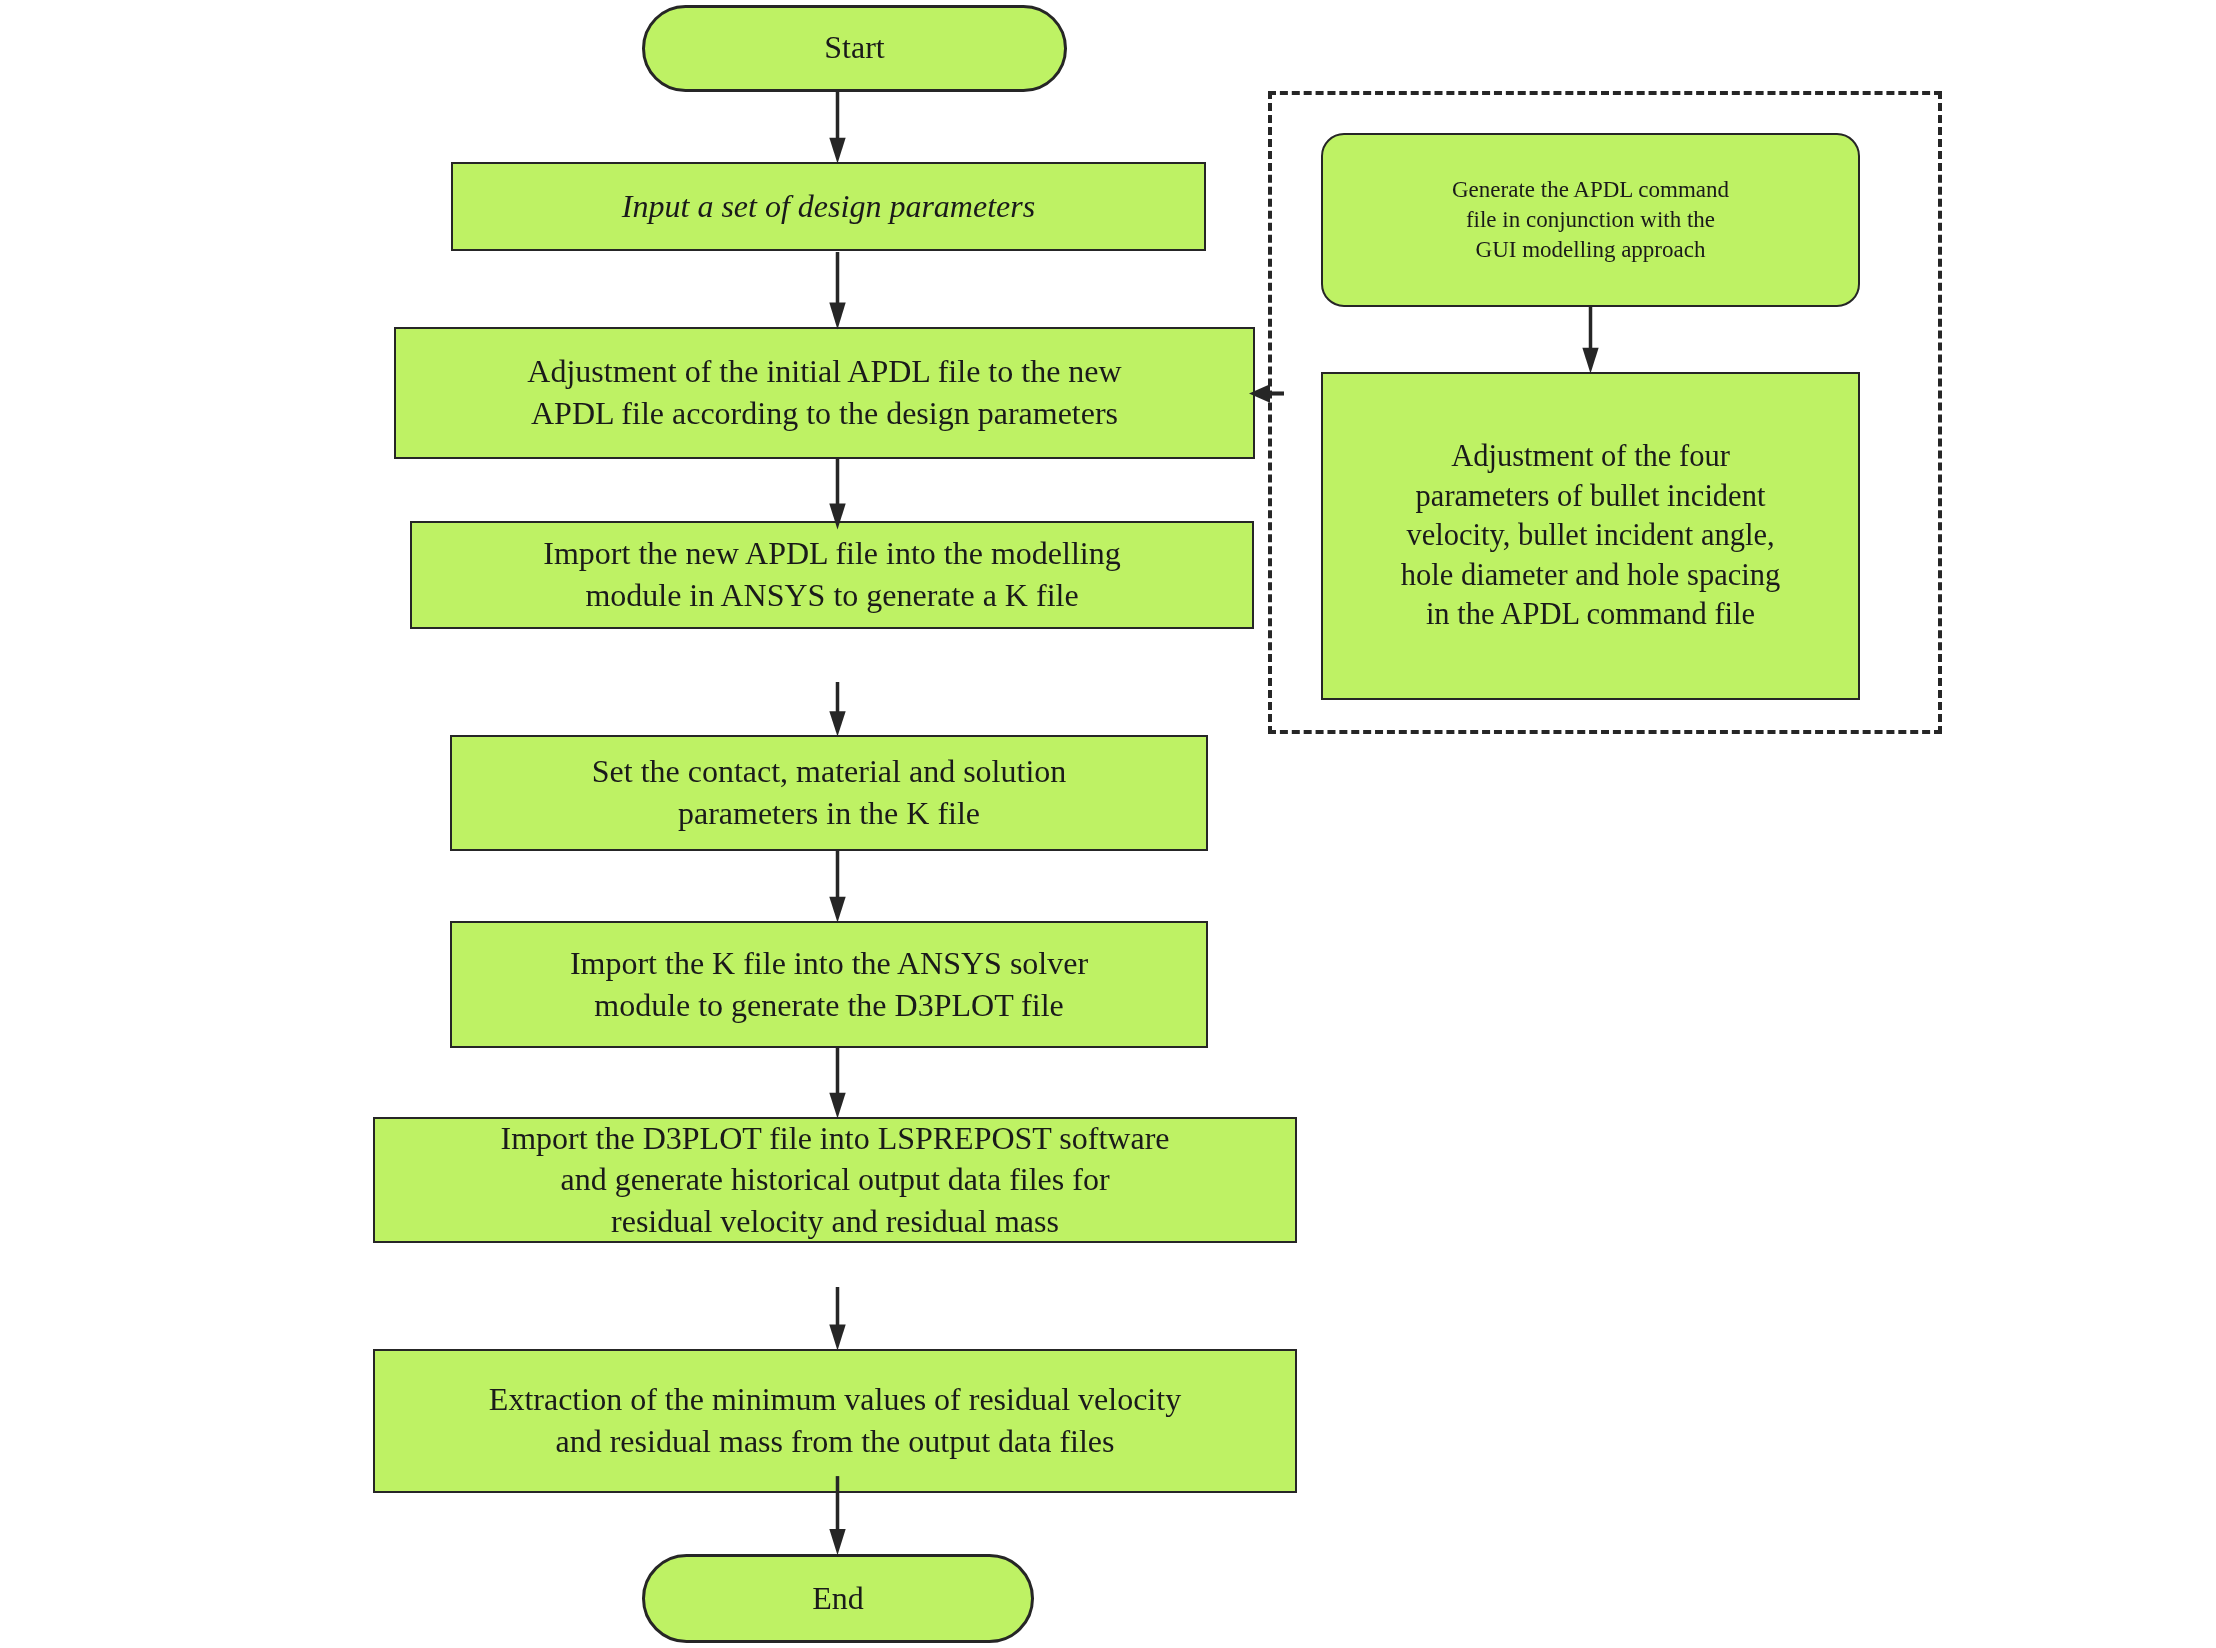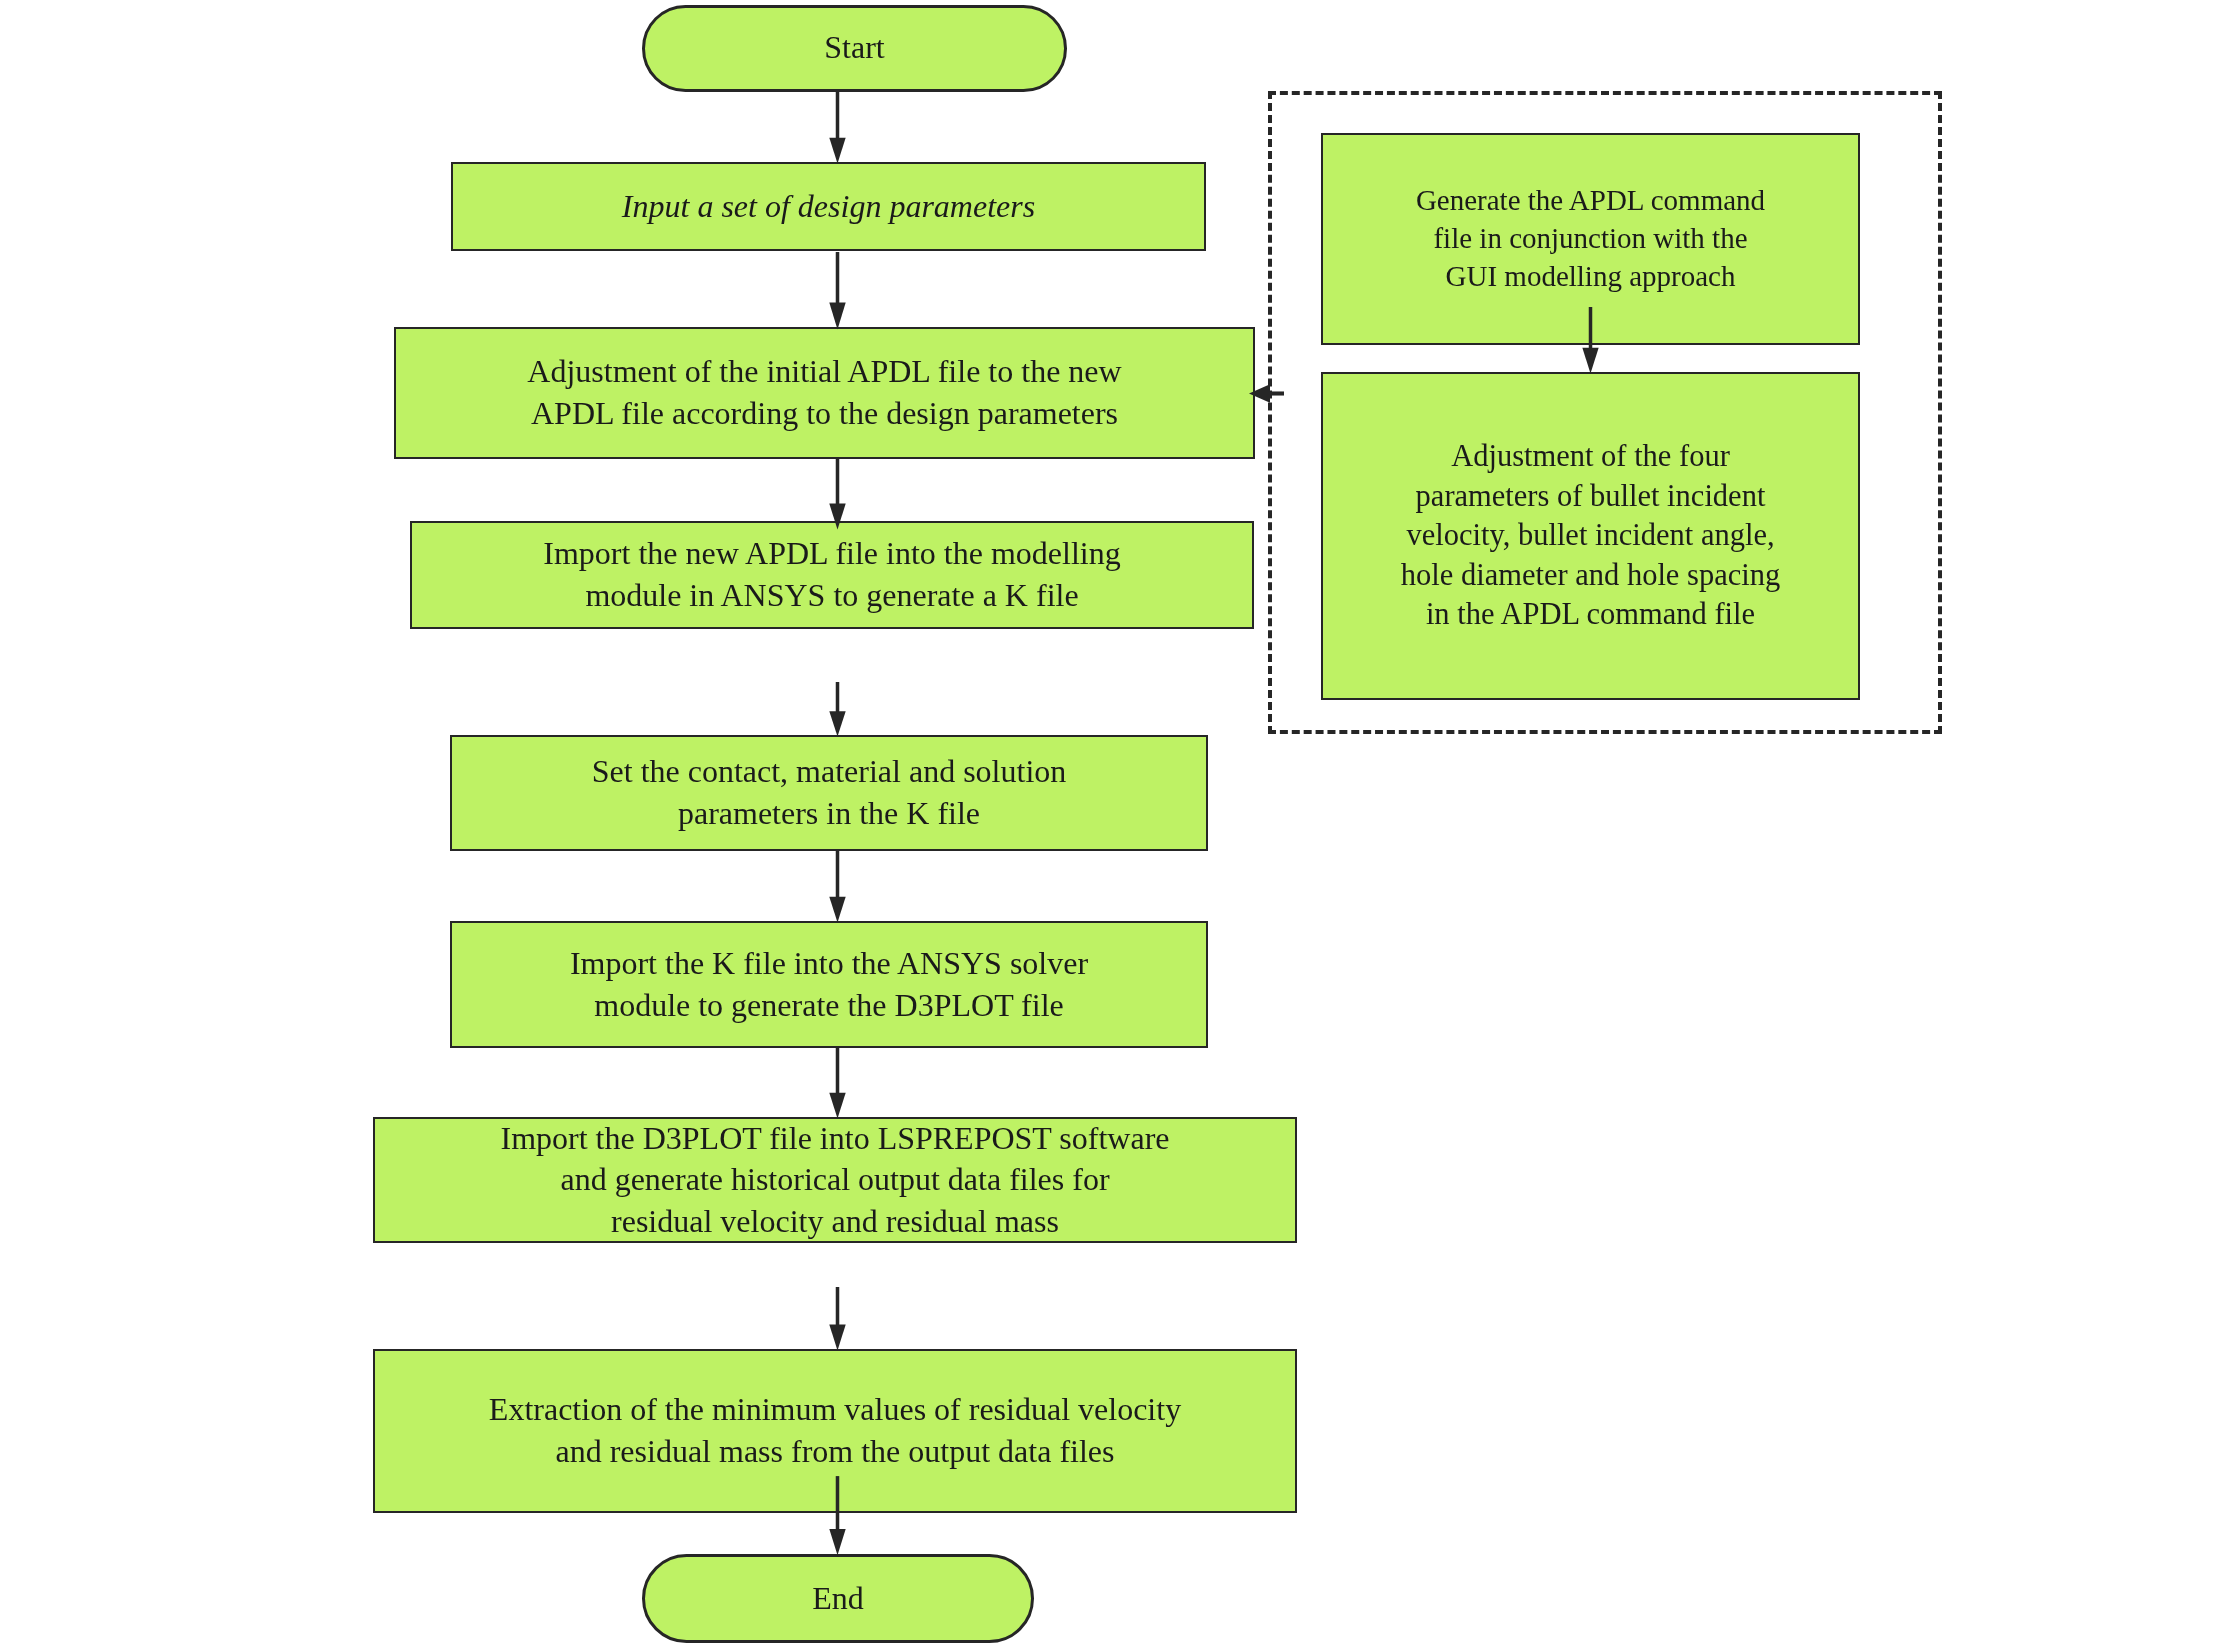--- a/index.html
+++ b/index.html
@@ -87,30 +87,30 @@
     <span class="txt">Import the K file into the ANSYS solver
 module to generate the D3PLOT file</span>
   </div>
 
   <div class="node process" style="left:373px; top:1117px; width:924px; height:126px;">
     <span class="txt">Import the D3PLOT file into LSPREPOST software
 and generate historical output data files for
 residual velocity and residual mass</span>
   </div>
 
-  <div class="node process" style="left:373px; top:1349px; width:924px; height:164px;">
+  <div class="node process" style="left:373px; top:1349px; width:924px; height:144px;">
     <span class="txt">Extraction of the minimum values of residual velocity
 and residual mass from the output data files</span>
   </div>
 
   <div class="node terminal" style="left:642px; top:1554px; width:392px; height:89px;">
     <span class="txt">End</span>
   </div>
 
-  <div class="node process" style="left:1321px; top:133px; width:539px; height:212px; font-size:29px;">
+  <div class="node process" style="left:1321px; top:133px; width:539px; height:174px; font-size:23px;border-radius:23px;">
     <span class="txt">Generate the APDL command
 file in conjunction with the
 GUI modelling approach</span>
   </div>
 
   <div class="node process" style="left:1321px; top:372px; width:539px; height:328px; font-size:30.5px;">
     <span class="txt">Adjustment of the four
 parameters of bullet incident
 velocity, bullet incident angle,
 hole diameter and hole spacing

